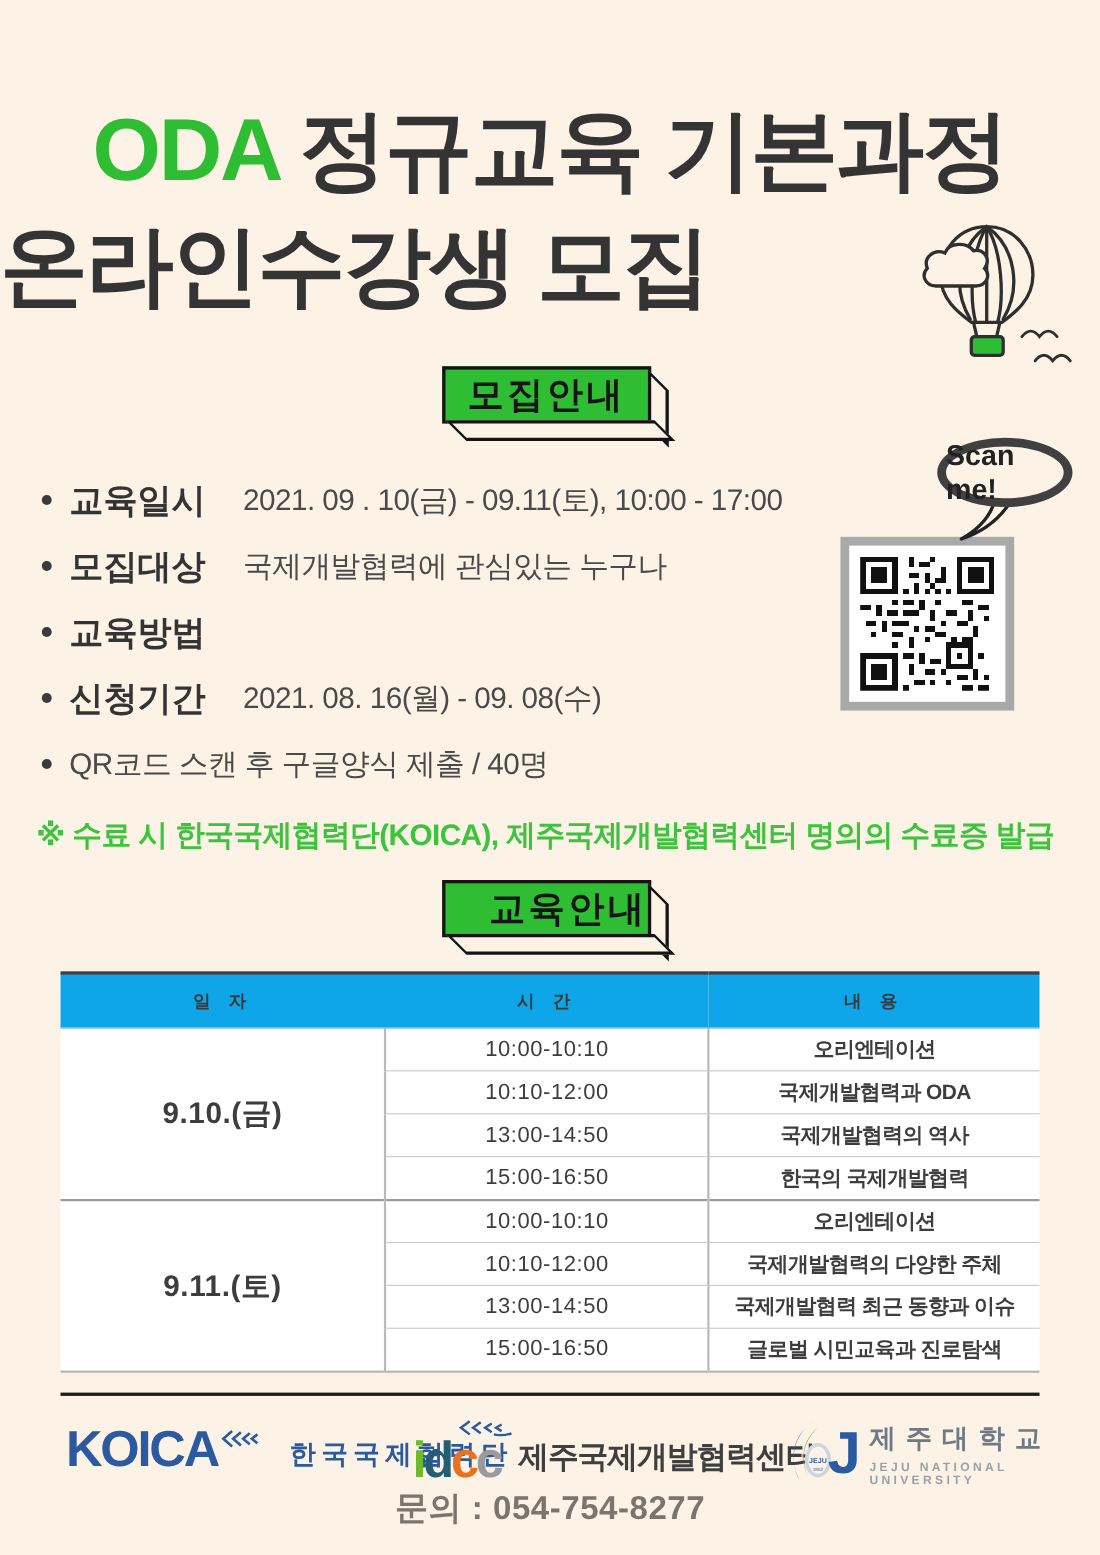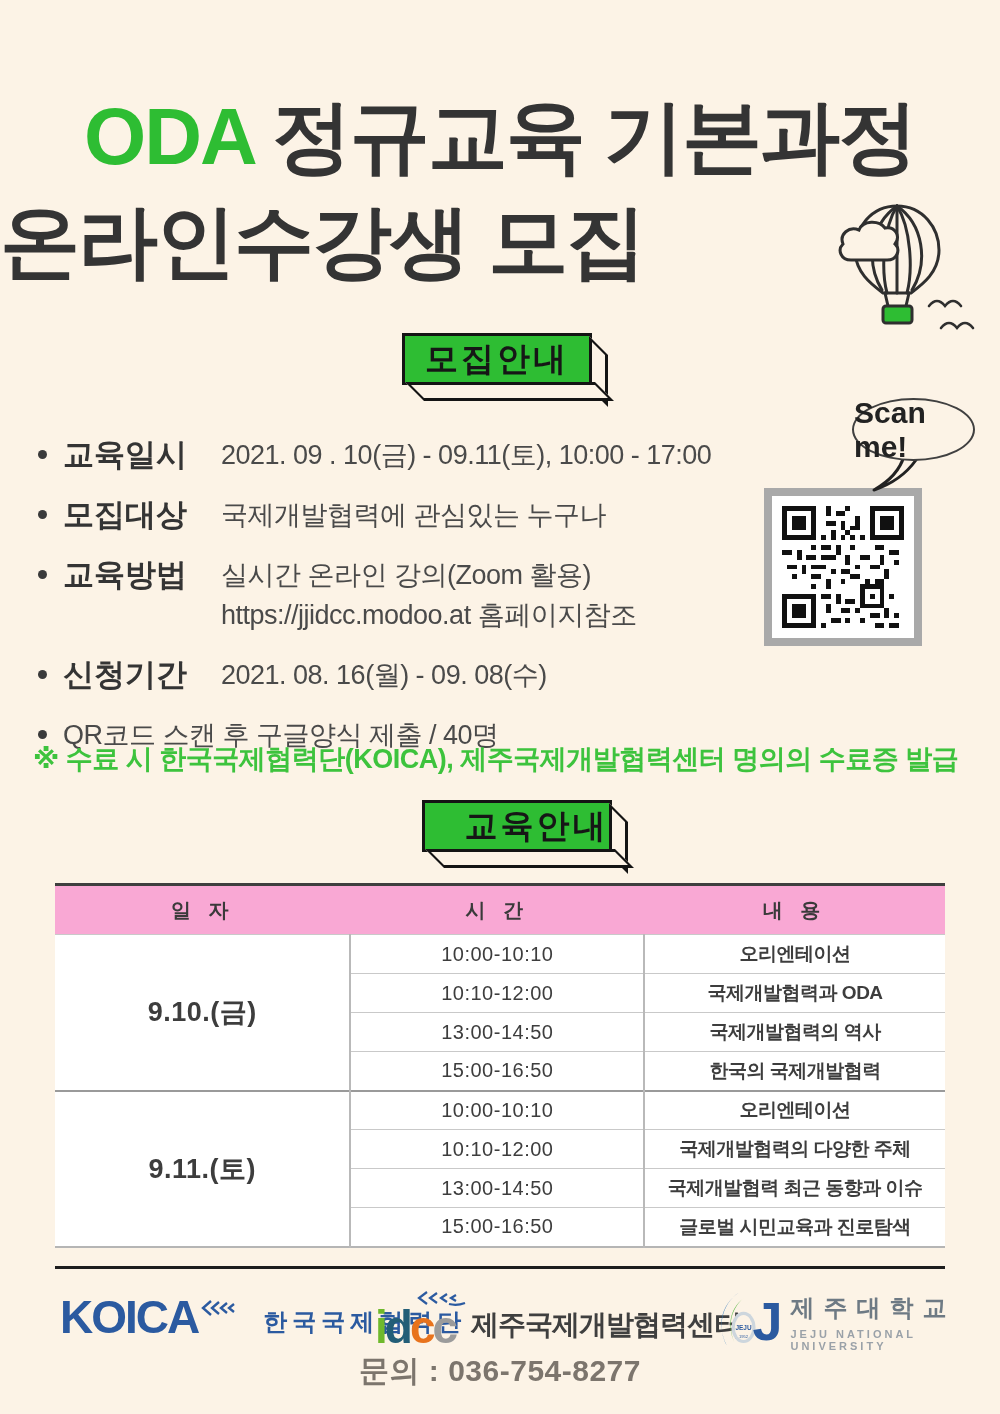--- a/index.html
+++ b/index.html
@@ -22,47 +22,47 @@
 
   
   .btn3d { position:absolute; width:190px; height:52px; background:#2ebd33;
            border:3px solid #141414; display:flex; align-items:center; justify-content:center;
            font-size:33px; font-weight:800; letter-spacing:3px; color:#161616; z-index:2; }
   .btn3d::before { content:""; position:absolute; left:100%; top:0; width:13px; height:100%;
            background:#fcf3e6; border:3px solid #141414; transform:skewY(45deg); transform-origin:0 0; }
   .btn3d::after  { content:""; position:absolute; top:100%; left:0; width:100%; height:13px;
            background:#fcf3e6; border:3px solid #141414; transform:skewX(45deg); transform-origin:0 0; }
   .btn-recruit { left:402px; top:333px; }
-  .btn-edu     { left:422px; top:800px;padding-left:39px; }
+  .btn-edu     { left:402px; top:800px;padding-left:39px; }
 
   
   .info-list { position:absolute; left:30px; top:435px; width:740px; }
   .info-row { display:flex; align-items:flex-start; margin-bottom:20px; }
   .dot { width:9px; height:9px; border-radius:50%; background:#3a3a3a; margin:15px 16px 0 8px; flex:none; }
   .info-label { width:158px; font-size:31px; font-weight:800; color:#343434; flex:none; line-height:40px; }
   .info-value { font-size:27px; color:#4a4a4a; line-height:40px; letter-spacing:-0.5px; }
   .note { position:absolute; left:33px; top:741px; width:950px;
           font-size:27px; font-weight:700; color:#3dc33d; letter-spacing:-0.5px; }
 
   
   .bubble { position:absolute; left:852px; top:398px; width:123px; height:63px;
-            border:2px solid #404040; border-radius:50%; background:#fcf3e6;
+            border:8px solid #404040; border-radius:50%; background:#fcf3e6;
             display:flex; align-items:center; justify-content:center;
-            font-size:30px; font-weight:700; color:#222; z-index:2; }
+            font-size:26px; font-weight:700; color:#222; z-index:2; }
   .bubble-tail { position:absolute; left:868px; top:454px; z-index:1; }
   .qr-frame { position:absolute; left:764px; top:488px; width:158px; height:158px;
               background:#fff; border:8px solid #a9a9a9; display:flex; align-items:center; justify-content:center; }
   .qr-frame svg { width:122px; height:122px; shape-rendering:crispEdges; }
 
   
   table.schedule { position:absolute; left:55px; top:883px; width:890px;
                    border-collapse:collapse; table-layout:fixed;
                    border-top:3px solid #3f3f3f; border-bottom:2px solid #b5b5b5; background:#fff; }
   table.schedule col.c1 { width:33.2%; } table.schedule col.c2 { width:33%; } table.schedule col.c3 { width:33.8%; }
-  table.schedule th { height:50px; background:#f9a8d4; font-size:20px; font-weight:800;
+  table.schedule th { height:50px; background:#0ea5e9; font-size:16px; font-weight:800;
                       letter-spacing:6px; color:#3a3a3a; border-bottom:1.5px solid #c9c9c9; }
   table.schedule td { height:39px; text-align:center; vertical-align:middle; color:#3d3d3d; }
   td.time { border-left:2px solid #b9b9b9; border-right:2px solid #b9b9b9;
             font-size:20px; font-weight:500; letter-spacing:0.5px; }
   td.topic { font-size:19px; font-weight:700; letter-spacing:-0.5px; }
   td.date { font-size:27px; font-weight:800; letter-spacing:0.5px; }
   tr.mid td.time, tr.mid td.topic { border-top:1.5px solid #c9c9c9; }
   tr.group2 td { border-top:2px solid #9a9a9a; }
 
   
@@ -121,24 +121,20 @@
       <span class="info-value">2021. 09 . 10(금) - 09.11(토), 10:00 - 17:00</span>
     </div>
     <div class="info-row">
       <span class="dot"></span>
       <span class="info-label">모집대상</span>
       <span class="info-value">국제개발협력에 관심있는 누구나</span>
     </div>
     <div class="info-row">
       <span class="dot"></span>
       <span class="info-label">교육방법</span>
-      <span class="info-value">
-        <div>실시간 온라인 강의(Zoom 활용)</div>
-        <div>https://jjidcc.modoo.at 홈페이지참조</div>
-      </span>
     </div>
     <div class="info-row">
       <span class="dot"></span>
       <span class="info-label">신청기간</span>
       <span class="info-value">2021. 08. 16(월) - 09. 08(수)</span>
     </div>
     <div class="info-row">
       <span class="dot"></span>
       <span class="info-value">QR코드 스캔 후 구글양식 제출 / 40명</span>
     </div>
@@ -331,15 +327,15 @@
       <text x="31" y="43" text-anchor="middle" font-size="7" font-weight="bold" fill="#2b5aa0">JEJU</text>
       <text x="31" y="51" text-anchor="middle" font-size="4.5" fill="#2b5aa0">1952</text>
     </svg>
     <span class="jnu-j">J</span>
     <span class="jnu-names">
       <span class="jnu-kr">제주대학교</span>
       <span class="jnu-en">JEJU NATIONAL UNIVERSITY</span>
     </span>
   </div>
 
-  <div class="contact">문의 : 036-754-8277</div>
+  <div class="contact">문의 : 054-754-8277</div>
 
 </div>
 
 </body></html>

